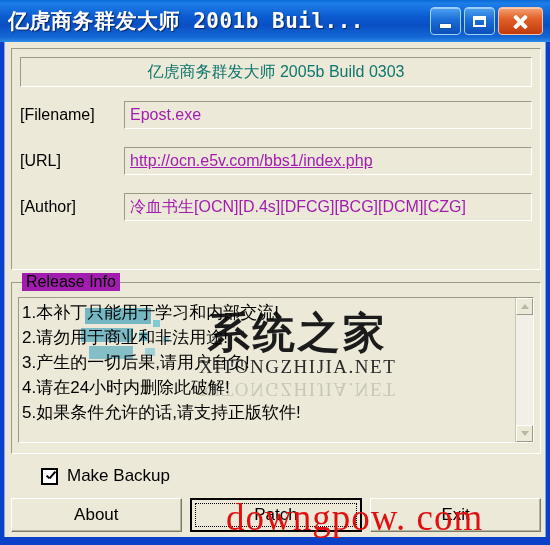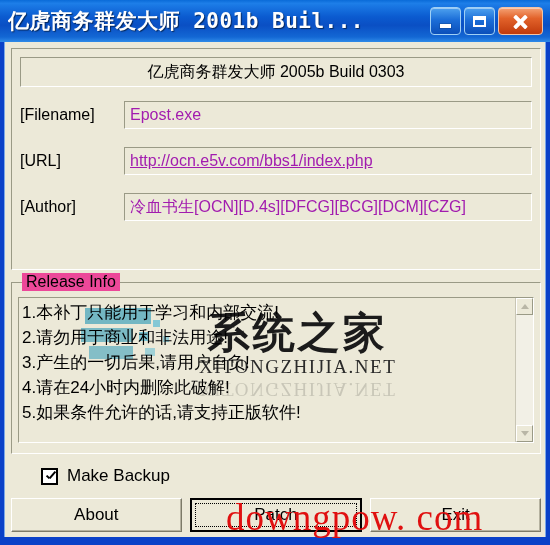--- a/index.html
+++ b/index.html
@@ -138,21 +138,21 @@
     background: #ece9d8;
     border: 1px solid #ffffff;
     border-top-color: #9a9a86;
     border-left-color: #9a9a86;
     display: flex;
     align-items: center;
     justify-content: center;
   }
   .header-text {
     font-size: 16px;
-    color: #000000;
+    color: #0f766e;
     white-space: nowrap;
   }
 
   .field-row {
     position: absolute;
     left: 8px;
     width: 512px;
     height: 32px;
     display: flex;
     align-items: center;
@@ -200,21 +200,21 @@
     box-sizing: border-box;
     border: 1px solid #ffffff;
     border-top-color: #9a9a86;
     border-left-color: #9a9a86;
   }
   .group-title {
     position: absolute;
     left: 10px;
     top: -10px;
     padding: 0 4px;
-    background: #ec4899;
+    background: #a21caf;
     font-size: 16px;
     color: #000000;
     white-space: nowrap;
   }
   .listbox {
     position: absolute;
     left: 6px;
     top: 14px;
     width: 516px;
     height: 146px;

